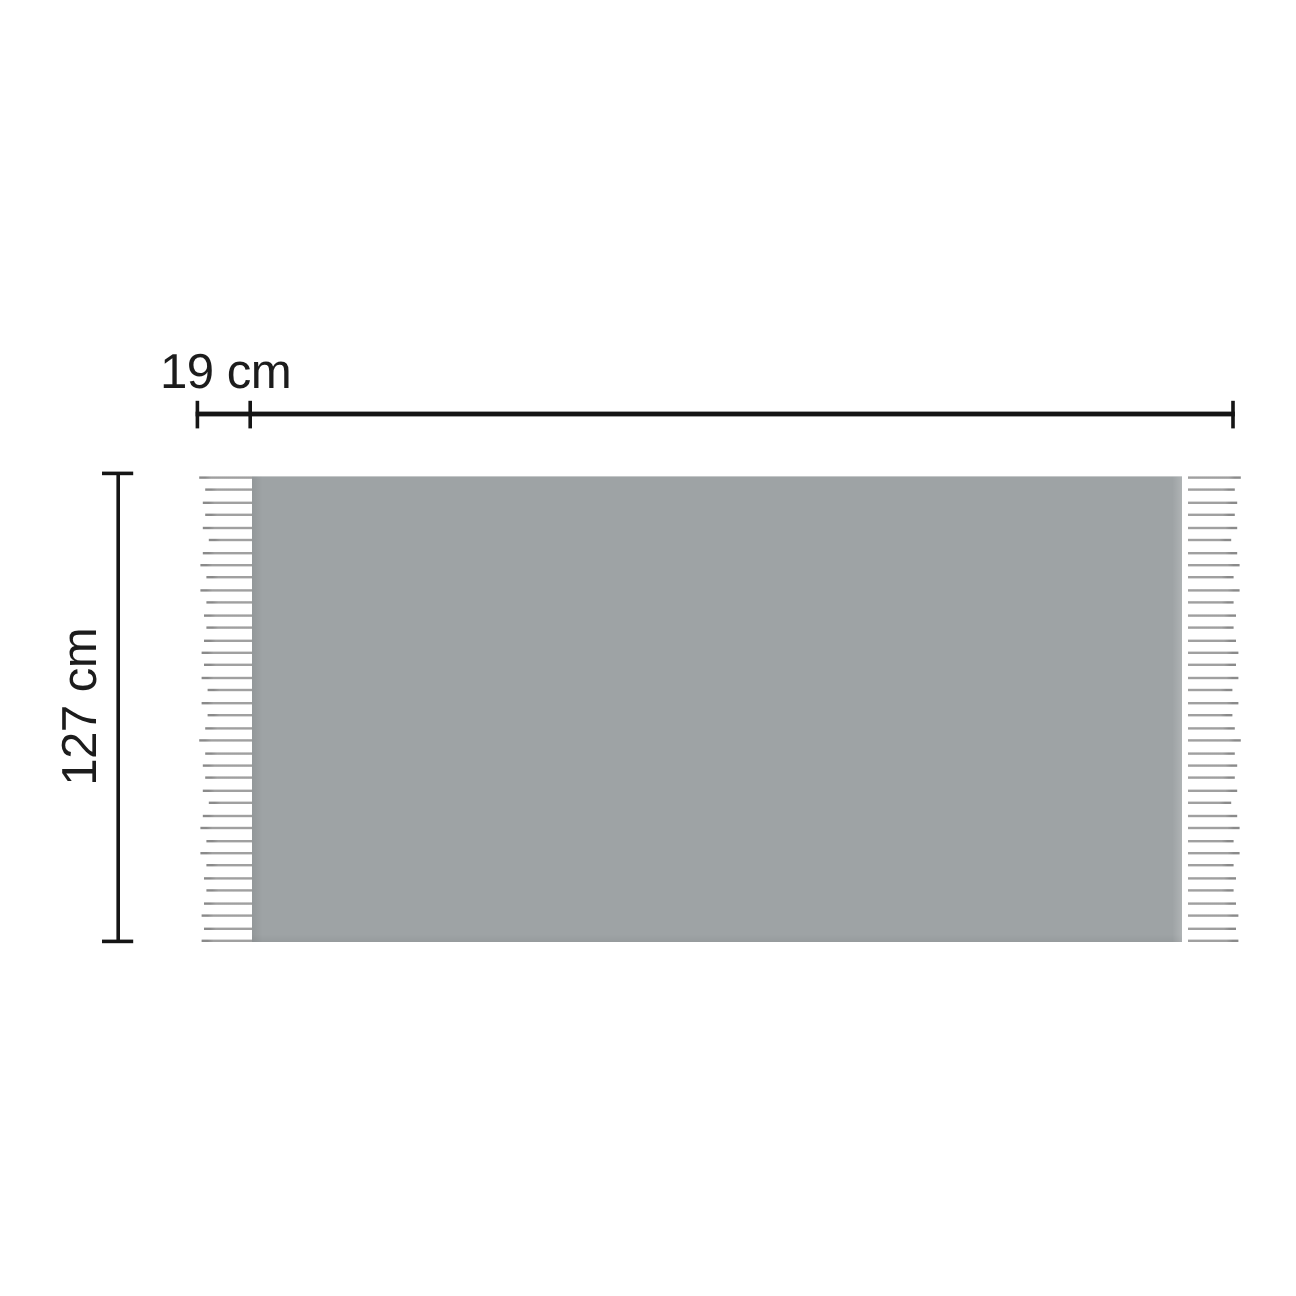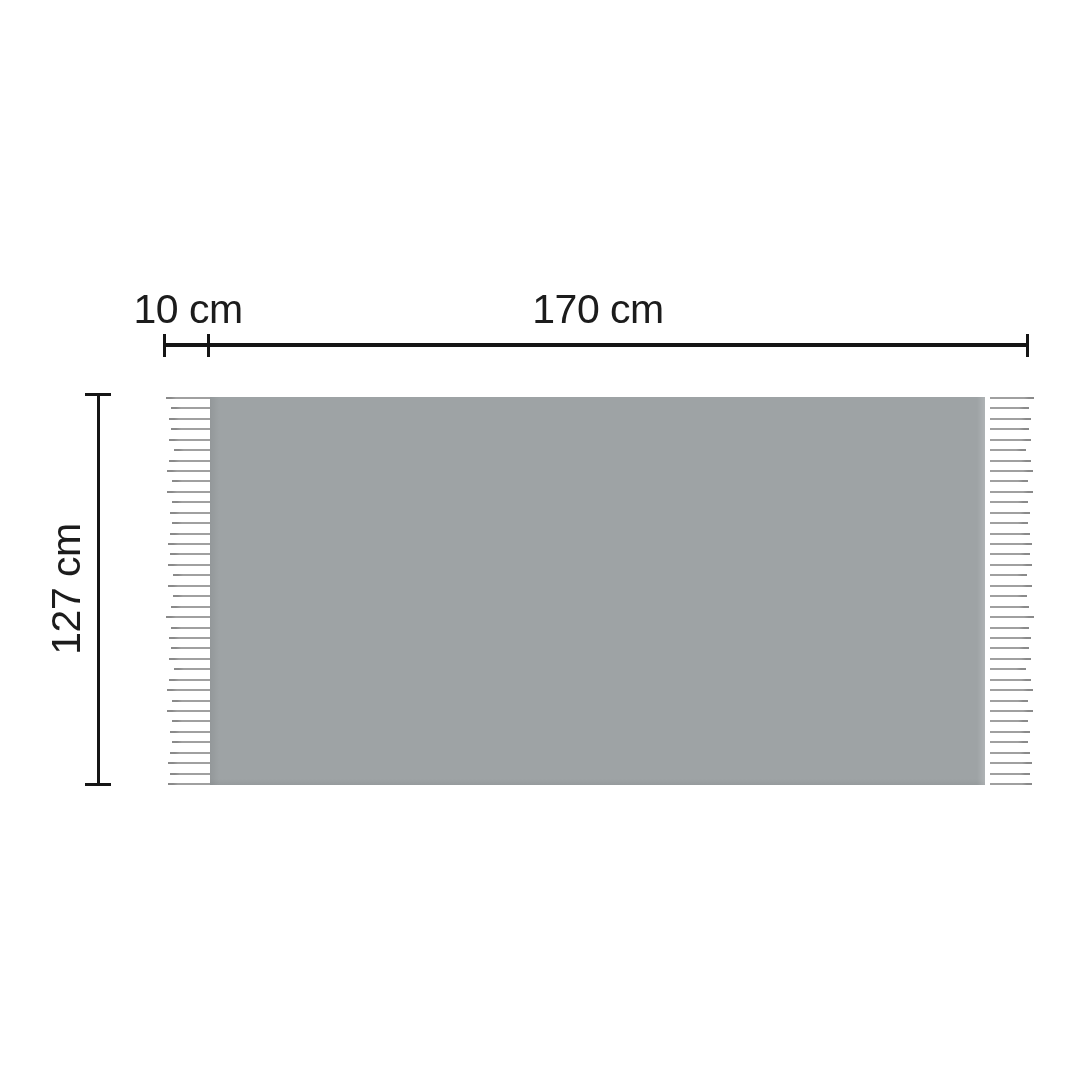--- a/index.html
+++ b/index.html
@@ -71,23 +71,22 @@
   .fringe.right { left: 990px; width: 44px; }
   .fringe-line {
     position: absolute;
   }
 </style>
 </head>
 <body style="background: rgb(255, 255, 255);">
 
 <div class="stage">
 
-  <div class="dim-label" style="left: 188px; top: 288px; color: rgb(28, 28, 28);">10 cm</div>
+  <div class="dim-label" style="left: 188px; top: 288px; color: rgb(28, 28, 28);">19 cm</div>
 
-  <div class="dim-label" style="left: 598px; top: 288px; color: rgb(28, 28, 28);">170 cm</div>
 
   <div class="dline h-dim-line" style="background: rgb(21, 21, 21);"></div>
   <div class="dline h-tick t1" style="background: rgb(21, 21, 21);"></div>
   <div class="dline h-tick t2" style="background: rgb(21, 21, 21);"></div>
   <div class="dline h-tick t3" style="background: rgb(21, 21, 21);"></div>
 
   <div class="dim-label rotated" style="left: 66px; top: 589px; color: rgb(28, 28, 28);">127 cm</div>
 
   <div class="dline v-dim-line" style="background: rgb(21, 21, 21);"></div>
   <div class="dline v-tick t1" style="background: rgb(21, 21, 21);"></div>

